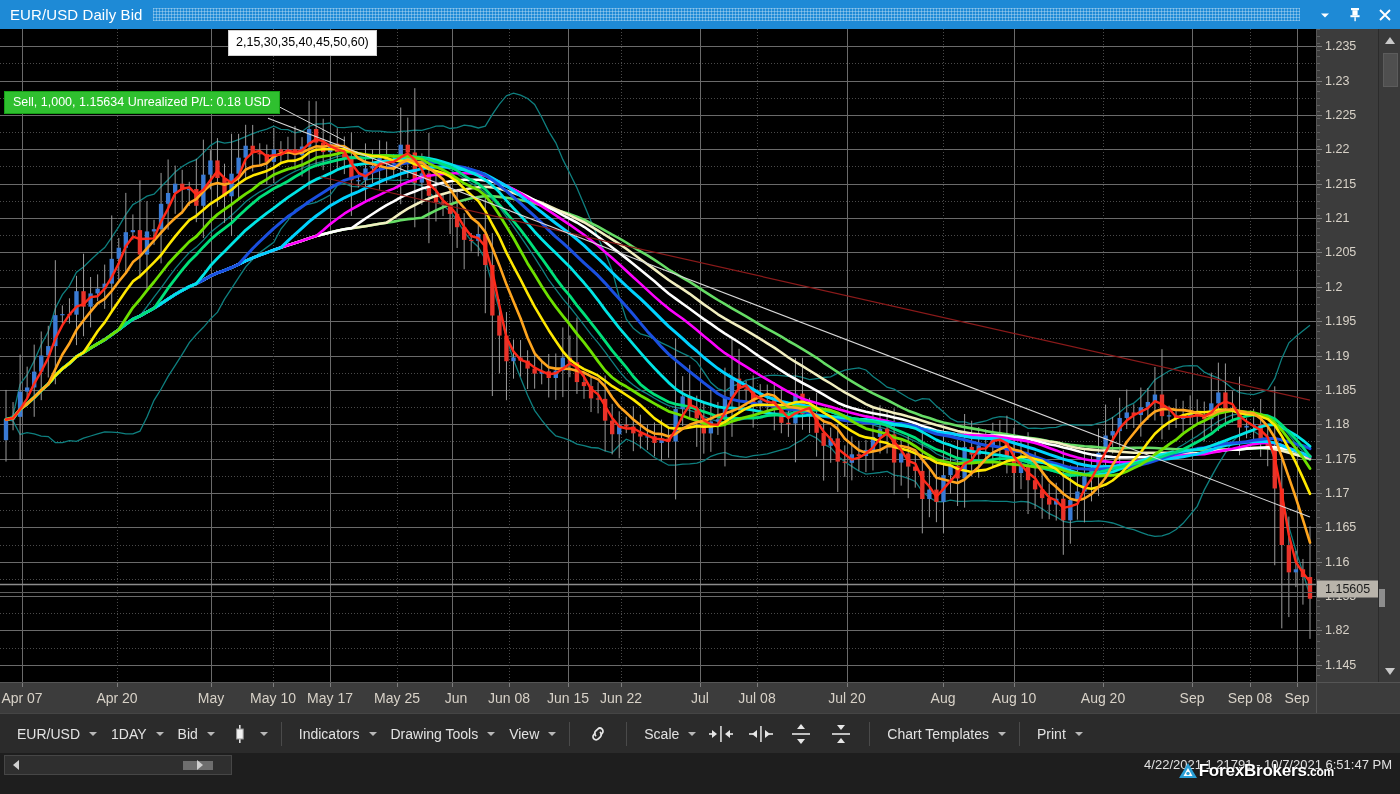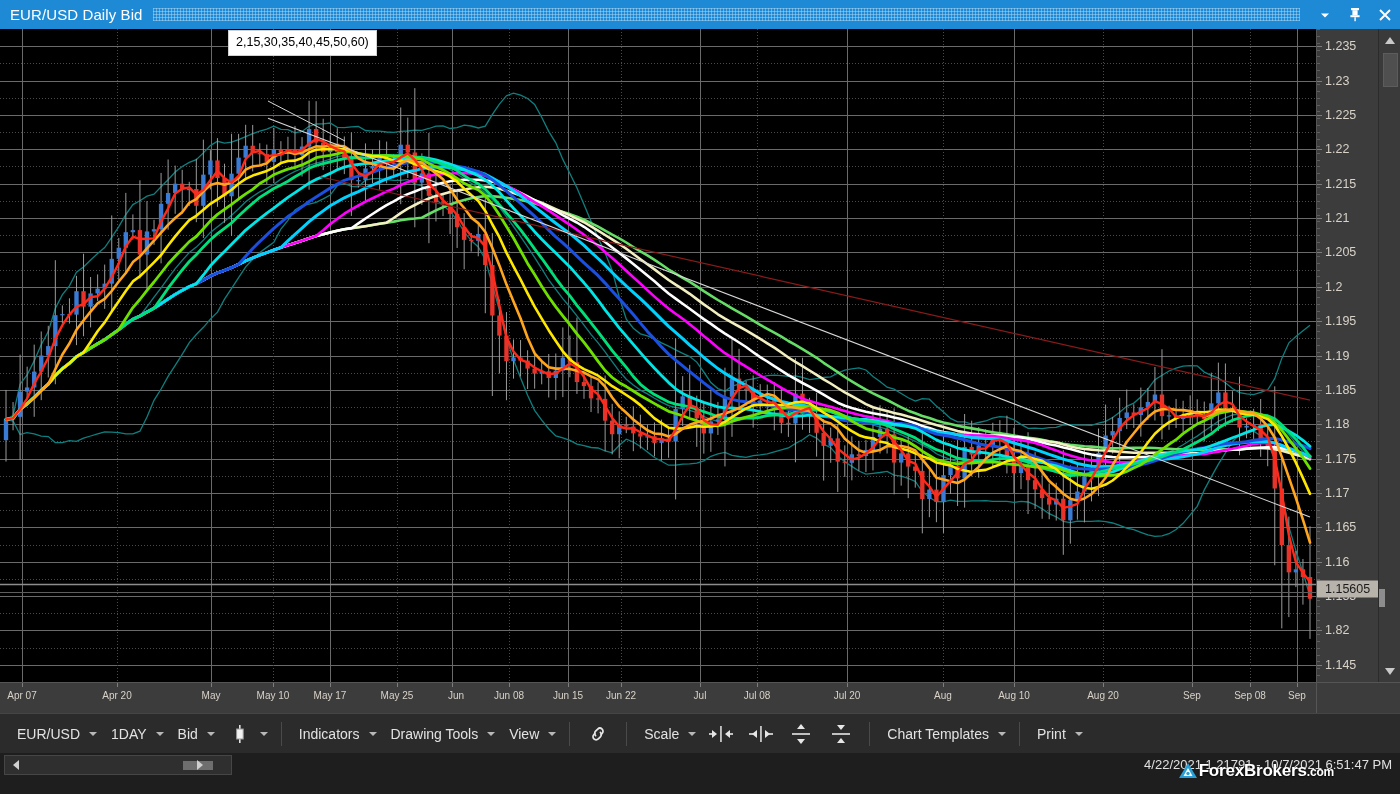--- a/index.html
+++ b/index.html
@@ -95,21 +95,21 @@
   .vscroll .mark {
     position: absolute; left: 0; top: 560px; width: 6px; height: 18px; background: #8d8d8d;
   }
 
   
   .time-axis {
     position: absolute; left: 0; top: 682px; width: 1316px; height: 31px;
     background: #3c3c3c; border-top: 1px solid #555;
   }
   .time-axis .tlab {
-    position: absolute; top: 7px; color: #d8d2c8; font-size: 10px;
+    position: absolute; top: 7px; color: #d8d2c8; font-size: 14px;
     transform: translateX(-50%); white-space: nowrap;
   }
   .time-axis .ttick {
     position: absolute; top: 0; width: 1px; height: 4px; background: #7d7d7d;
   }
   .axis-corner {
     position: absolute; left: 1316px; top: 682px; width: 84px; height: 31px;
     background: #3c3c3c; border-top: 1px solid #555; border-left: 1px solid #555;
   }
 
@@ -665,20 +665,21 @@
         </g>
         <line x1="0" y1="555.5" x2="1316" y2="555.5" stroke="#8d8d8d" stroke-width="1.6"></line>
         <line x1="0" y1="563.5" x2="1316" y2="563.5" stroke="#5e5e5e" stroke-width="1.2"></line>
       </svg>
 
     <div class="legend-box" id="legend-ma">
       <div>2,15,30,35,40,45,50,60)</div>
     </div>
 
 
+    <div class="position-tag">Sell, 1,000, 1.15634 Unrealized P/L: 0.18 USD</div>
   </div>
 
   <div class="price-axis" id="price-axis">
       <div class="tick" style="top: 17.1842px;"></div>
       <div class="plab" style="top: 17.1842px;">1.235</div>
       <div class="tick" style="top: 51.5526px;"></div>
       <div class="plab" style="top: 51.5526px;">1.23</div>
       <div class="tick" style="top: 85.9211px;"></div>
       <div class="plab" style="top: 85.9211px;">1.225</div>
       <div class="tick" style="top: 120.289px;"></div>

